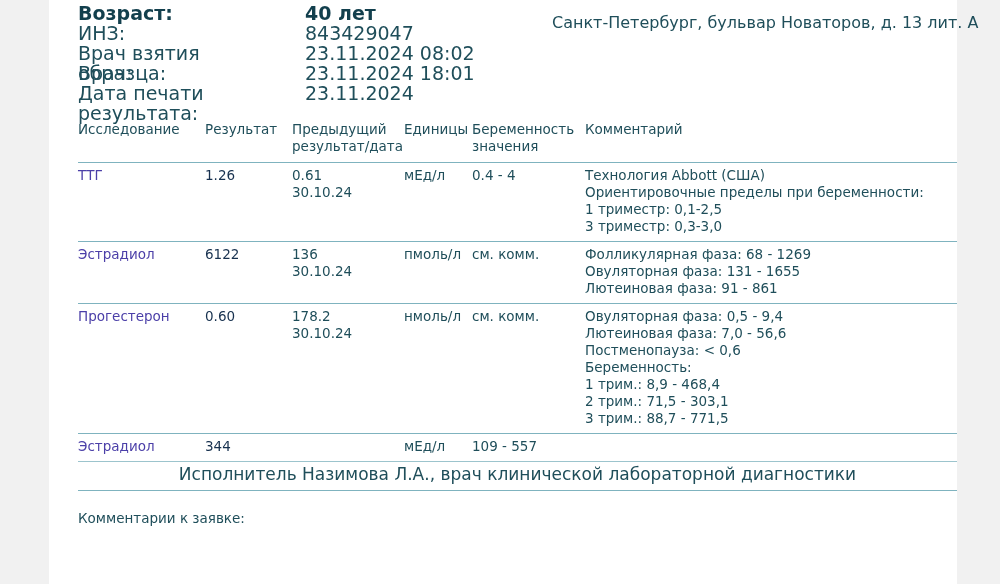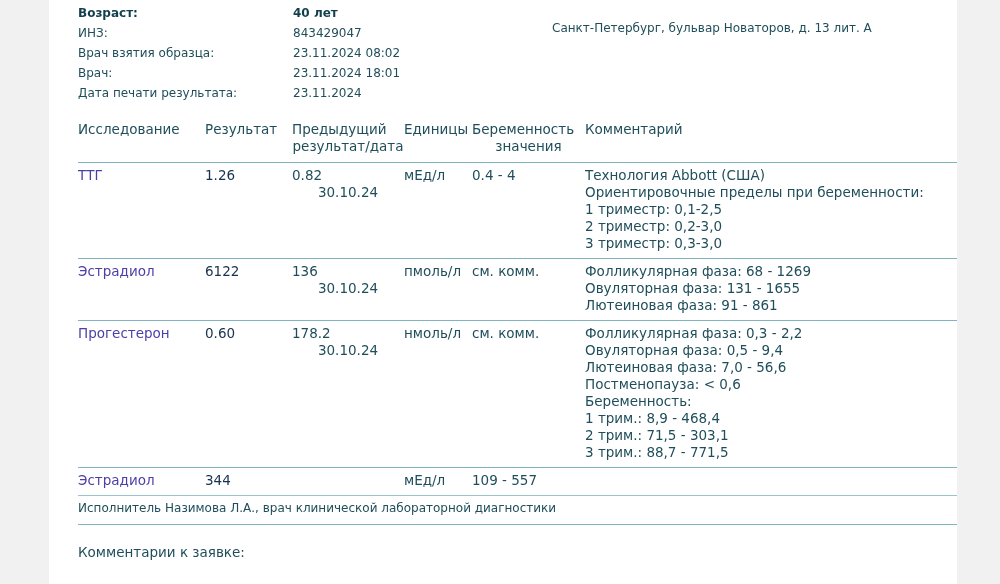--- a/index.html
+++ b/index.html
@@ -47,35 +47,36 @@
   
   .meta {
     position: relative;
     padding-top: 3px;
   }
   .meta-row {
     display: flex;
     align-items: baseline;
     height: 20px;
     line-height: 20px;
-    font-size: 12px;
-    color: #1f4e5a;
+    font-size: 19px;
+    color: #1f4e5a;
+    gap: 12px;
   }
   .meta-label { width: 215px; flex: none; }
   .meta-value { flex: none; }
   .meta-row.strong .meta-label,
   .meta-row.strong .meta-value {
     font-weight: bold;
     color: #123f4d;
   }
   .clinic-address {
     position: absolute;
     left: 474px;
-    top: 21px;
-    font-size: 12px;
+    top: 13px;
+    font-size: 16px;
     color: #1f4e5a;
     white-space: nowrap;
   }
 
   
   .table {
     margin-top: 15px;
   }
   .rule {
     height: 0;
@@ -111,28 +112,29 @@
   }
 
   .analyte {
     color: #4b3fa8;
   }
   .result {
     font-weight: normal;
     color: #17314f;
   }
   .prev-val { display: block; }
-  .prev-date { display: block; text-align: center; }
+  .prev-date { display: block; }
   .comment-line { display: block; white-space: nowrap; }
 
   .performer {
-    font-size: 12px;
+    font-size: 17px;
     line-height: 17px;
     color: #1f4e5a;
     padding: 4px 0 7px 0;
+    text-align: center;
   }
 
   
   .footer {
     padding-top: 19px;
   }
   .footer-label {
     font-size: 13.5px;
     line-height: 17px;
     color: #1f4e5a;
@@ -194,30 +196,29 @@
           <span class="prev-date">значения</span>
         </div>
         <div class="c-comm">Комментарий</div>
       </div>
 
       <div class="rule"></div>
       <div class="trow">
         <div class="c-name analyte">ТТГ</div>
         <div class="c-res result">1.26</div>
         <div class="c-prev">
-          <span class="prev-val">0.82</span>
+          <span class="prev-val">0.61</span>
           <span class="prev-date">30.10.24</span>
         </div>
         <div class="c-unit">мЕд/л</div>
         <div class="c-ref">0.4 - 4</div>
         <div class="c-comm">
           <span class="comment-line">Технология Abbott (США)</span>
           <span class="comment-line">Ориентировочные пределы при беременности:</span>
           <span class="comment-line">1 триместр: 0,1-2,5</span>
-          <span class="comment-line">2 триместр: 0,2-3,0</span>
           <span class="comment-line">3 триместр: 0,3-3,0</span>
         </div>
       </div>
 
       <div class="rule"></div>
       <div class="trow">
         <div class="c-name analyte">Эстрадиол</div>
         <div class="c-res result">6122</div>
         <div class="c-prev">
           <span class="prev-val">136</span>
@@ -236,21 +237,20 @@
       <div class="trow">
         <div class="c-name analyte">Прогестерон</div>
         <div class="c-res result">0.60</div>
         <div class="c-prev">
           <span class="prev-val">178.2</span>
           <span class="prev-date">30.10.24</span>
         </div>
         <div class="c-unit">нмоль/л</div>
         <div class="c-ref">см. комм.</div>
         <div class="c-comm">
-          <span class="comment-line">Фолликулярная фаза: 0,3 - 2,2</span>
           <span class="comment-line">Овуляторная фаза: 0,5 - 9,4</span>
           <span class="comment-line">Лютеиновая фаза: 7,0 - 56,6</span>
           <span class="comment-line">Постменопауза: &lt; 0,6</span>
           <span class="comment-line">Беременность:</span>
           <span class="comment-line">1 трим.: 8,9 - 468,4</span>
           <span class="comment-line">2 трим.: 71,5 - 303,1</span>
           <span class="comment-line">3 трим.: 88,7 - 771,5</span>
         </div>
       </div>
 

